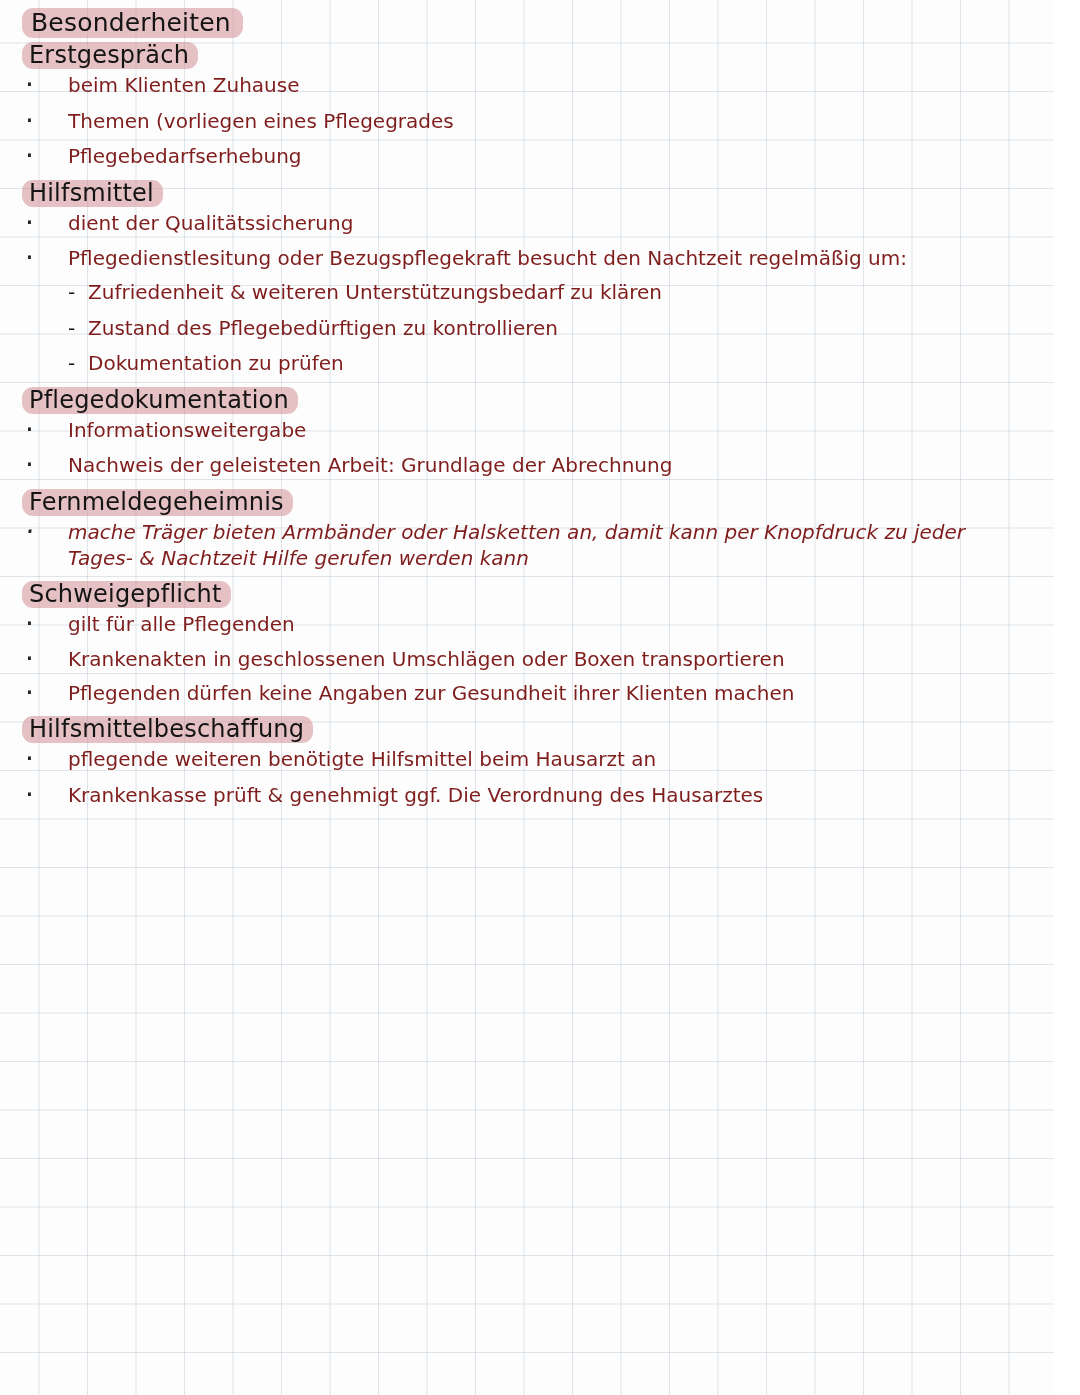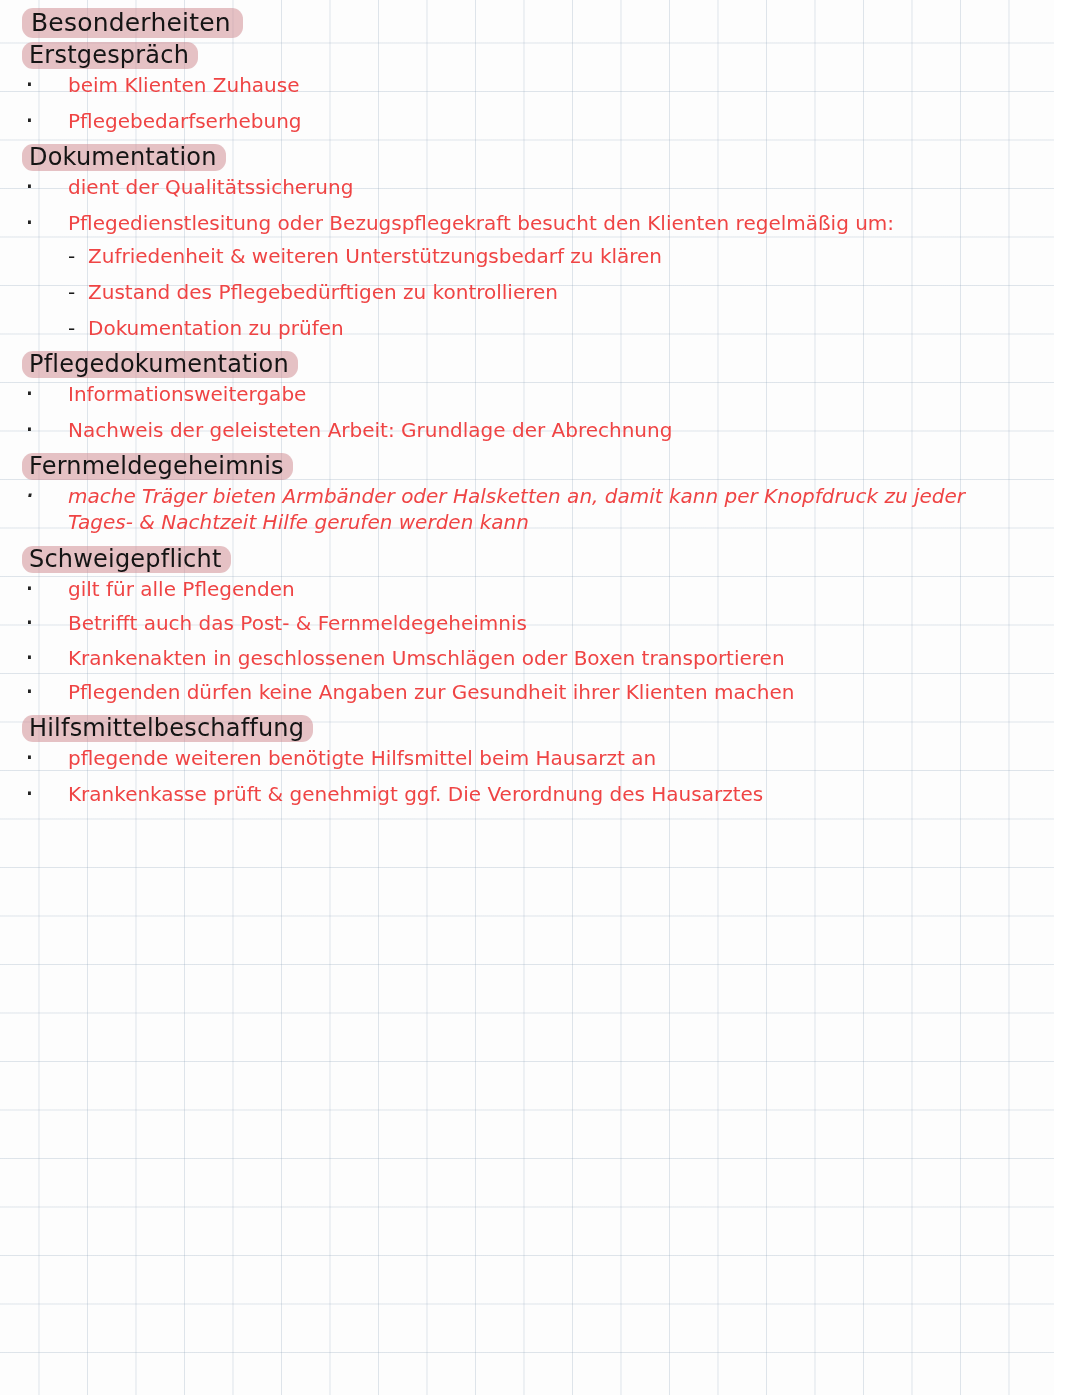--- a/index.html
+++ b/index.html
@@ -83,21 +83,21 @@
     list-style: none;
     margin: 0;
     padding: 0;
   }
   ul.bullets > li {
     position: relative;
     padding-left: 46px;
     margin: 0 0 10px 0;
     font-size: 20px;
     line-height: 1.28;
-    color: #ef4444;
+    color: #7f1d1d;
   }
   ul.bullets > li:before {
     content: "·";
     position: absolute;
     left: 3px;
     top: -6px;
     font-size: 28px;
     color: #222;
   }
   ul.bullets.indent > li {
@@ -149,32 +149,33 @@
     <div class="heading-row">
       <span class="heading big">Besonderheiten</span>
     </div>
 
     <div class="section">
       <div class="heading-row">
         <span class="heading">Erstgespräch</span>
       </div>
       <ul class="bullets indent">
         <li>beim Klienten Zuhause</li>
+        <li>Themen (vorliegen eines Pflegegrades</li>
         <li>Pflegebedarfserhebung</li>
       </ul>
     </div>
 
     <div class="section">
       <div class="heading-row">
-        <span class="heading">Dokumentation</span>
+        <span class="heading">Hilfsmittel</span>
       </div>
       <ul class="bullets">
         <li>dient der Qualitätssicherung</li>
         <li>
-          <span>Pflegedienstlesitung oder Bezugspflegekraft besucht den Klienten regelmäßig um:</span>
+          <span>Pflegedienstlesitung oder Bezugspflegekraft besucht den Nachtzeit regelmäßig um:</span>
           <ul class="subitems">
             <li>Zufriedenheit &amp; weiteren Unterstützungsbedarf zu klären</li>
             <li>Zustand des Pflegebedürftigen zu kontrollieren</li>
             <li>Dokumentation zu prüfen</li>
           </ul>
         </li>
       </ul>
     </div>
 
     <div class="section">
@@ -195,21 +196,20 @@
         <li class="wrap-li">mache Träger bieten Armbänder oder Halsketten an, damit kann per Knopfdruck zu jeder Tages- &amp; Nachtzeit Hilfe gerufen werden kann</li>
       </ul>
     </div>
 
     <div class="section">
       <div class="heading-row">
         <span class="heading">Schweigepflicht</span>
       </div>
       <ul class="bullets indent tight">
         <li>gilt für alle Pflegenden</li>
-        <li>Betrifft auch das Post- &amp; Fernmeldegeheimnis</li>
         <li>Krankenakten in geschlossenen Umschlägen oder Boxen transportieren</li>
         <li>Pflegenden dürfen keine Angaben zur Gesundheit ihrer Klienten machen</li>
       </ul>
     </div>
 
     <div class="section">
       <div class="heading-row">
         <span class="heading">Hilfsmittelbeschaffung</span>
       </div>
       <ul class="bullets indent">

